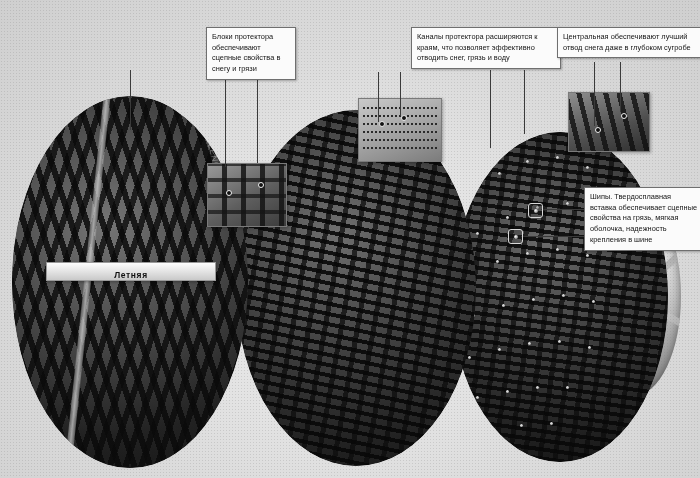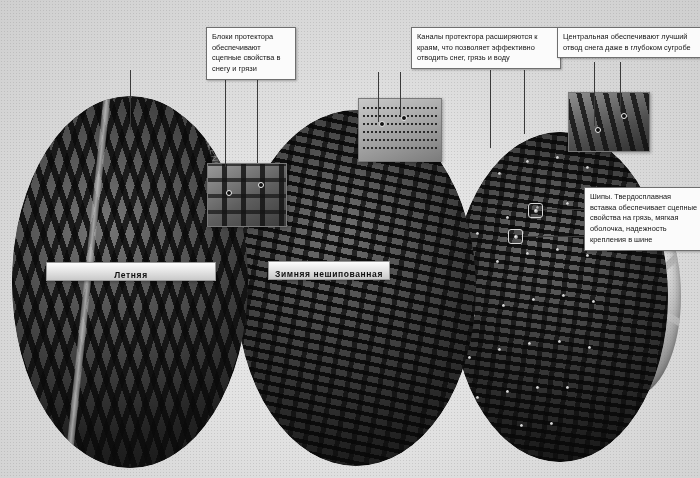--- a/index.html
+++ b/index.html
@@ -326,18 +326,15 @@
   </div>
 
   <div class="callout" style="left:584px;top:187px;width:108px;">
     <p>Шипы. Твердосплавная вставка обеспечивает сцепные свойства на грязь, мягкая оболочка, надежность крепления в шине</p>
   </div>
 
   <div class="banner" style="left:18px;top:262px;width:168px;">
     <span>Летняя</span>
   </div>
 
-  <div class="banner" style="left:240px;top:261px;width:120px;">
-    <span>Зимняя нешипованная</span>
-  </div>
 
 
 </div>
 
 </body></html>

